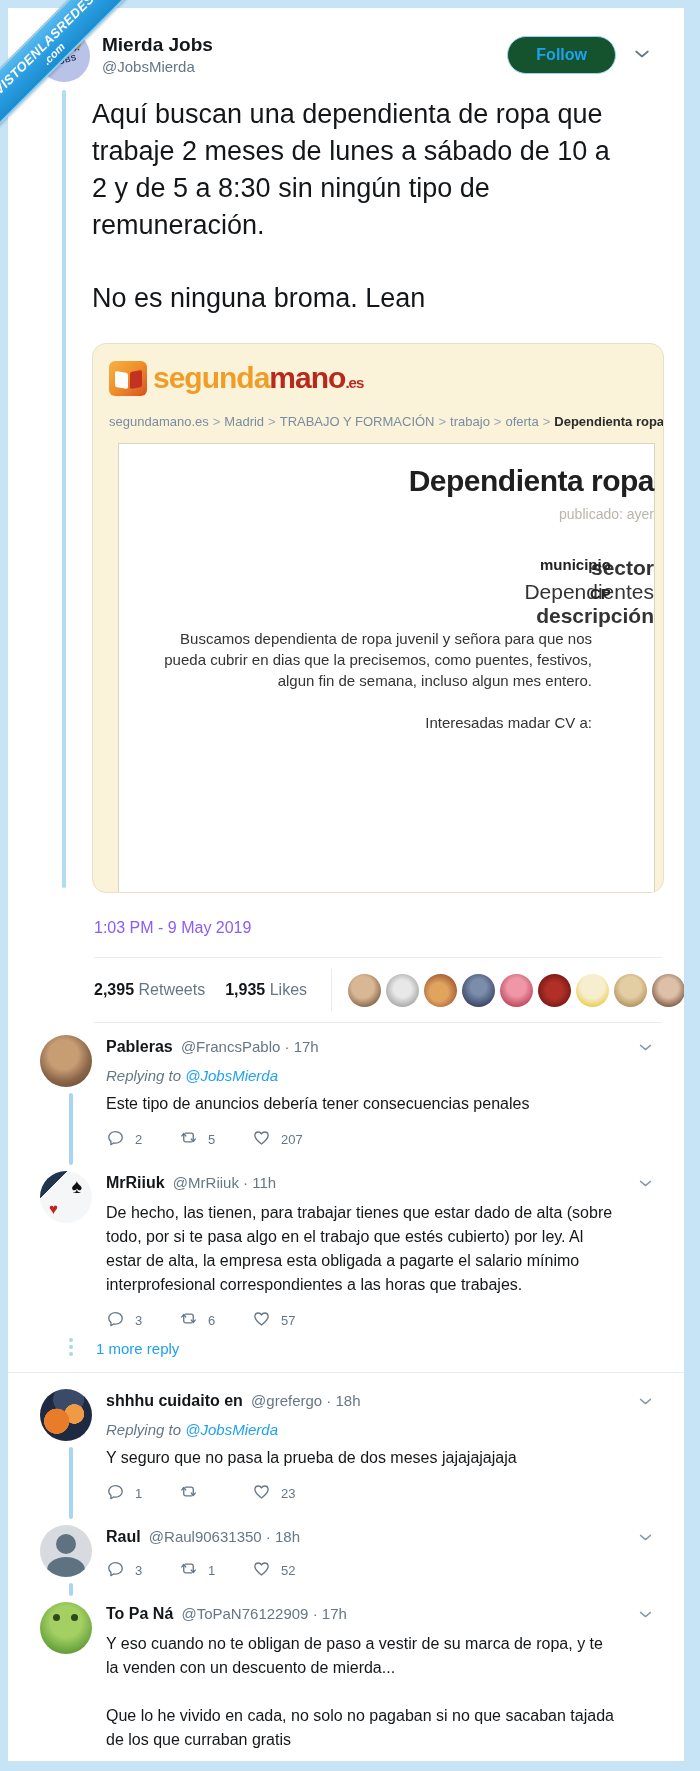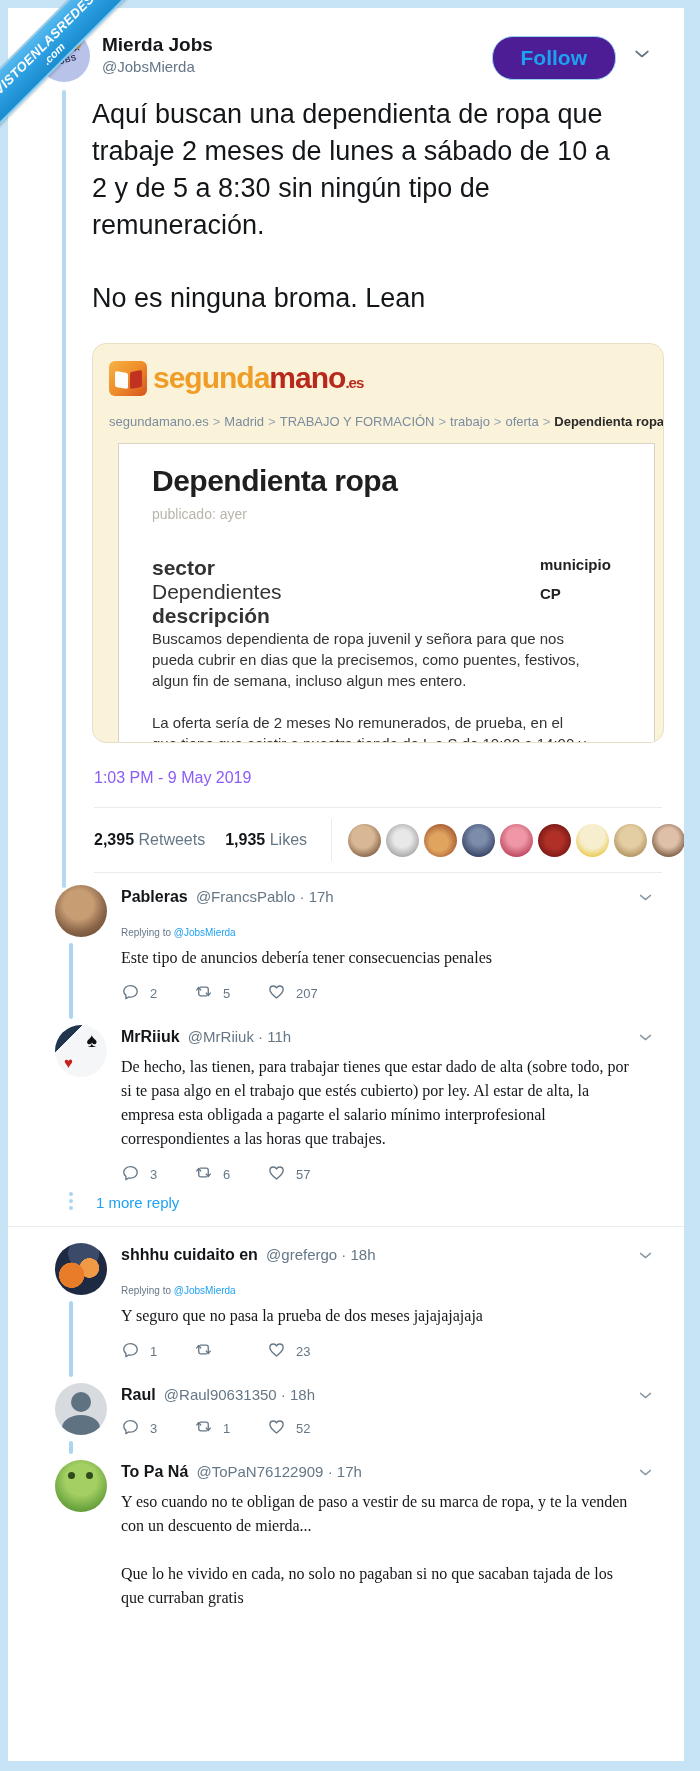--- a/index.html
+++ b/index.html
@@ -41,36 +41,36 @@
     font-size:8px;font-weight:bold;color:#27315e;transform:rotate(-14deg);
     text-align:center;line-height:9px;letter-spacing:.5px;
     text-shadow:0 0 1px rgba(255,255,255,.6);
   }
   .avatar-main::after{content:"";position:absolute;right:9px;top:10px;width:9px;height:9px;border-radius:50%;background:#c79b5e;}
   .hdr-text{margin-left:12px;padding-top:3px;}
   .hdr-name{font-size:19px;font-weight:bold;color:#14171a;line-height:24px;}
   .hdr-handle{font-size:15px;color:#657786;line-height:20px;}
   .follow-btn{
     margin-left:auto;margin-top:6px;
-    border:1px solid #99d2f3;border-radius:21px;background:#4c1d95;
-    color:#1da1f2;font-weight:bold;font-size:21px;
+    border:1px solid #99d2f3;border-radius:21px;background:#14532d;
+    color:#1da1f2;font-weight:bold;font-size:16px;
     padding:9px 28px;cursor:pointer;font-family:inherit;
   }
   .hdr-caret{margin:14px 6px 0 16px;color:#657786;}
 
   
   .tweet-body{padding:14px 61px 0 84px;color:#14171a;}
   .tweet-body p{margin:0;font-size:27px;line-height:37px;max-width:565px;}
   .tweet-body p + p{margin-top:36px;}
 
   
   .sm-card{
-    margin:26px 20px 0 84px;height:400px;
+    margin:26px 20px 0 84px;height:550px;
     background:#fbf3d9;border:1px solid #e7dfc6;border-radius:14px;
-    overflow:hidden;position:relative;padding:14px 0 0 16px;box-sizing:border-box;
+    overflow:hidden;position:relative;padding:14px 0 0 16px;box-sizing:border-box;text-align:right;
   }
   .sm-logo{display:flex;align-items:center;height:40px;}
   .logo-cube{width:38px;height:35px;border-radius:6px;position:relative;flex:none;
     background:linear-gradient(135deg,#f6b345 0%,#ef8f2a 48%,#d6531f 100%);}
   .logo-cube::before{content:"";position:absolute;left:6px;top:11px;width:13px;height:16px;background:#fdfdfb;border-radius:2px;transform:skewY(9deg);}
   .logo-cube::after{content:"";position:absolute;right:5px;top:10px;width:12px;height:17px;background:#c23222;border-radius:2px;transform:skewY(-9deg);}
   .logo-word{margin-left:6px;font-size:30px;font-weight:bold;letter-spacing:-1px;}
   .logo-seg{color:#f09d28;}
   .logo-mano{color:#b8291c;}
   .logo-es{color:#b8291c;font-size:15px;font-weight:bold;}
@@ -112,30 +112,30 @@
   .la4{background:radial-gradient(circle at 50% 40%,#7c8cab 0 30%,#3c486a 75%,#222c48);}
   .la5{background:radial-gradient(circle at 50% 40%,#ef97a6 0 35%,#c04b63 75%,#8d2840);}
   .la6{background:radial-gradient(circle at 50% 50%,#b03028 0 35%,#741612 80%,#4d0c0a);}
   .la7{background:radial-gradient(circle at 50% 38%,#f7eecf 0 45%,#e8cb4a 80%,#cfae32);}
   .la8{background:radial-gradient(circle at 50% 40%,#e3cda2 0 40%,#b08f5c 80%,#7e6038);}
   .la9{background:radial-gradient(circle at 50% 42%,#dec0a8 0 38%,#7c5a44 78%,#47322a);}
 
   
   .replies{margin-top:0;}
   .sep-full{height:1px;background:#e6ecf0;}
-  .reply{display:flex;position:relative;padding:12px 26px 8px 47px;}
+  .reply{display:flex;position:relative;padding:12px 26px 8px 32px;}
   .reply .avatar{width:52px;height:52px;}
   .thread-line{position:absolute;left:61px;top:70px;bottom:-6px;width:4px;background:#a9d5f2;border-radius:2px;}
   .reply-content{margin-left:14px;flex:1;min-width:0;padding-top:2px;}
   .reply-head{font-size:15px;color:#657786;line-height:20px;}
   .reply-name{font-size:16px;font-weight:bold;color:#14171a;margin-right:4px;}
   .reply-caret{position:absolute;right:30px;top:16px;color:#8899a6;}
-  .replying-line{margin-top:20px;font-size:10px;color:#657786;}
+  .replying-line{margin-top:10px;font-size:15px;color:#657786;font-style:italic;}
   .link-blue{color:#1da1f2;text-decoration:none;cursor:pointer;}
-  .reply-text{margin-top:8px;font-size:16px;line-height:24px;color:#14171a;max-width:508px;white-space:pre-line;font-family:Liberation Serif, serif;}
+  .reply-text{margin-top:8px;font-size:16px;line-height:24px;color:#14171a;max-width:508px;white-space:pre-line;}
   .actions{display:flex;margin-top:12px;align-items:center;}
   .action{display:flex;align-items:center;width:73px;color:#657786;cursor:pointer;}
   .action svg{flex:none;}
   .action .cnt{font-size:13px;margin-left:10px;color:#657786;}
   .more-reply{position:relative;padding:0 0 14px 88px;}
   .more-reply .dots{position:absolute;left:61px;top:-2px;width:4px;height:4px;border-radius:50%;background:#a9d5f2;
     box-shadow:0 7px 0 #a9d5f2,0 14px 0 #a9d5f2;}
   .more-reply a{font-size:15px;}
 
   
@@ -196,21 +196,20 @@
         <span class="sm-label">municipio</span>
         <span class="sm-cp">CP</span>
       </div>
       <div class="sm-fields">
         <div class="sm-label">sector</div>
         <div>Dependientes</div>
         <div class="sm-label">descripción</div>
       </div>
       <div class="sm-text">
         <p>Buscamos dependienta de ropa juvenil y señora para que nos pueda cubrir en dias que la precisemos, como puentes, festivos, algun fin de semana, incluso algun mes entero.</p>
-        <p>La oferta sería de 2 meses No remunerados, de prueba, en el que tiene que asistir a nuestra tienda de L a S de 10:00 a 14:00 y de 17:00 a 20:30</p>
         <p>Interesadas madar CV a:</p>
 
       </div>
     </div>
   </div>
 
   <div class="tweet-ts">1:03 PM - 9 May 2019</div>
 
   <div class="tweet-stats">
     <span class="stat"><b>2,395</b> <span>Retweets</span></span>

